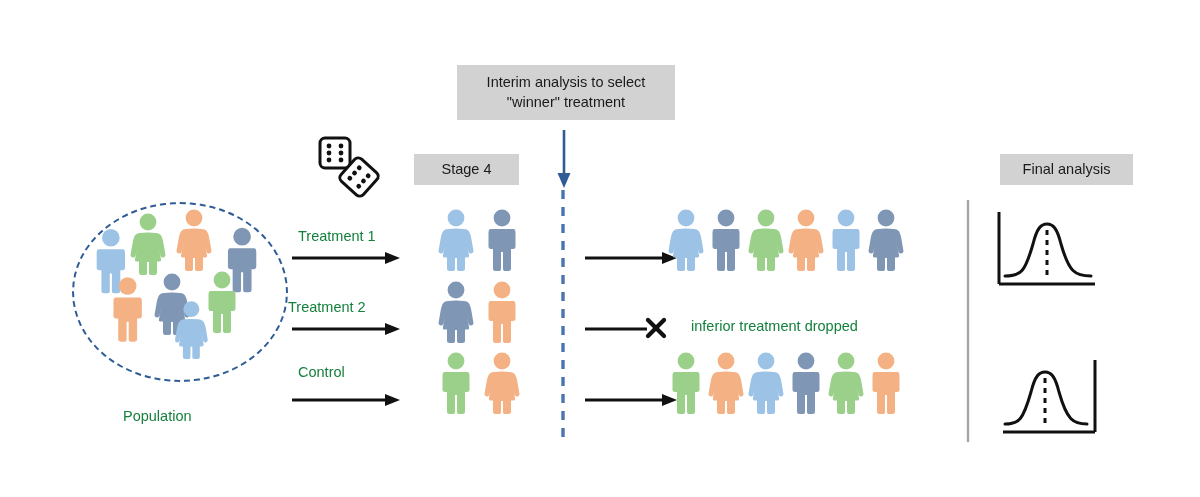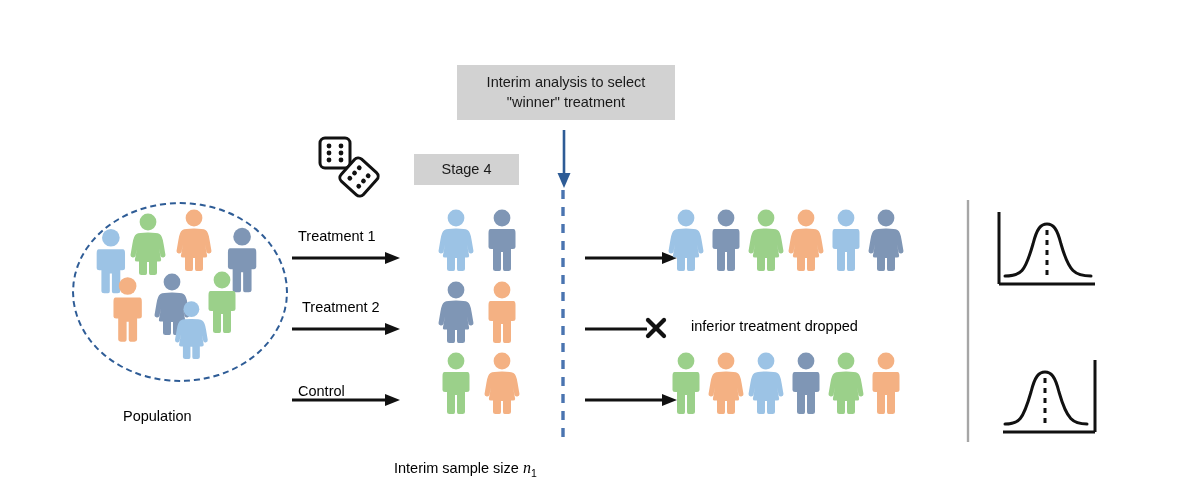--- a/index.html
+++ b/index.html
@@ -26,21 +26,21 @@
     text-align: center;
     display: flex;
     align-items: center;
     justify-content: center;
     padding: 5px 13px;
     white-space: pre-line;
   }
 
   
   .txt {
-    color: #000000;
+    color: #15803d;
     font-size: 14.5px;
     white-space: nowrap;
   }
 
   
   .pop-ellipse {
     border: 2.5px dashed #2e5c96;
     border-radius: 50%;
     background: transparent;
   }
@@ -60,20 +60,21 @@
   <div class="abs noclick" style="left:550px; top:130px;">
     <svg width="30" height="62" viewBox="0 0 30 62">
       <line x1="14" y1="0" x2="14" y2="46" stroke="#2e5c96" stroke-width="2.6"></line>
       <polygon points="14,58 7.5,43 20.5,43" fill="#2e5c96"></polygon>
     </svg>
   </div>
 
   <div class="abs gbox" style="left:414px; top:154px; width:105px; height:31px;">Stage 4</div>
 
 
+  <div class="abs gbox" style="left:1000px; top:154px; width:133px; height:31px;">Final analysis</div>
 
   <div class="abs noclick" style="left:318px; top:136px;">
     <svg width="62" height="62" viewBox="0 0 62 62">
 
       <rect x="2" y="2" width="30" height="30" rx="5" ry="5" fill="#ffffff" stroke="#111111" stroke-width="3"></rect>
       <circle cx="11" cy="10" r="2.4" fill="#111111"></circle>
       <circle cx="23" cy="10" r="2.4" fill="#111111"></circle>
       <circle cx="11" cy="17" r="2.4" fill="#111111"></circle>
       <circle cx="23" cy="17" r="2.4" fill="#111111"></circle>
       <circle cx="11" cy="24" r="2.4" fill="#111111"></circle>
@@ -128,29 +129,29 @@
   <div class="abs txt" style="left:123px; top:408px;">Population</div>
 
   <div class="abs txt" style="left:298px; top:228px;">Treatment 1</div>
   <div class="abs noclick" style="left:292px; top:250px;">
     <svg width="110" height="16" viewBox="0 0 110 16">
       <line x1="0" y1="8" x2="96" y2="8" stroke="#111111" stroke-width="3"></line>
       <polygon points="108,8 93,2 93,14" fill="#111111"></polygon>
     </svg>
   </div>
 
-  <div class="abs txt" style="left:302px; top:299px;">Treatment 2</div>
+  <div class="abs txt" style="left:288px; top:299px;">Treatment 2</div>
   <div class="abs noclick" style="left:292px; top:321px;">
     <svg width="110" height="16" viewBox="0 0 110 16">
       <line x1="0" y1="8" x2="96" y2="8" stroke="#111111" stroke-width="3"></line>
       <polygon points="108,8 93,2 93,14" fill="#111111"></polygon>
     </svg>
   </div>
 
-  <div class="abs txt" style="left:298px; top:383px;">Control</div>
+  <div class="abs txt" style="left:298px; top:364px;">Control</div>
   <div class="abs noclick" style="left:292px; top:392px;">
     <svg width="110" height="16" viewBox="0 0 110 16">
       <line x1="0" y1="8" x2="96" y2="8" stroke="#111111" stroke-width="3"></line>
       <polygon points="108,8 93,2 93,14" fill="#111111"></polygon>
     </svg>
   </div>
 
   <div class="abs noclick" style="left:432px; top:212px;">
     <svg width="110" height="64" viewBox="0 0 110 64">
       <use href="#f" x="24" y="32" fill="#9cc3e5"></use>
@@ -249,17 +250,14 @@
     <svg width="108" height="82" viewBox="0 0 108 82">
 
       <line x1="100" y1="2" x2="100" y2="74" stroke="#111111" stroke-width="3"></line>
       <line x1="8" y1="74" x2="100" y2="74" stroke="#111111" stroke-width="3"></line>
 
       <path d="M 10 66 C 24 66 28 62 36 34 C 40 18 44 14 50 14 C 56 14 60 18 64 34 C 72 62 78 66 92 66" fill="none" stroke="#111111" stroke-width="3" stroke-linecap="round"></path>
       <line x1="50" y1="20" x2="50" y2="66" stroke="#111111" stroke-width="3" stroke-dasharray="5 5"></line>
     </svg>
   </div>
 
-  <div class="abs" style="left:394px; top:459px;">
-    <span class="txt">Interim sample size </span><span class="txt" style="font-style:italic; font-family:'Liberation Serif', serif; font-size:16px;">n</span><span class="txt" style="font-size:10.5px; vertical-align:sub;">1</span>
-  </div>
 
 </div>
 
 </body></html>

